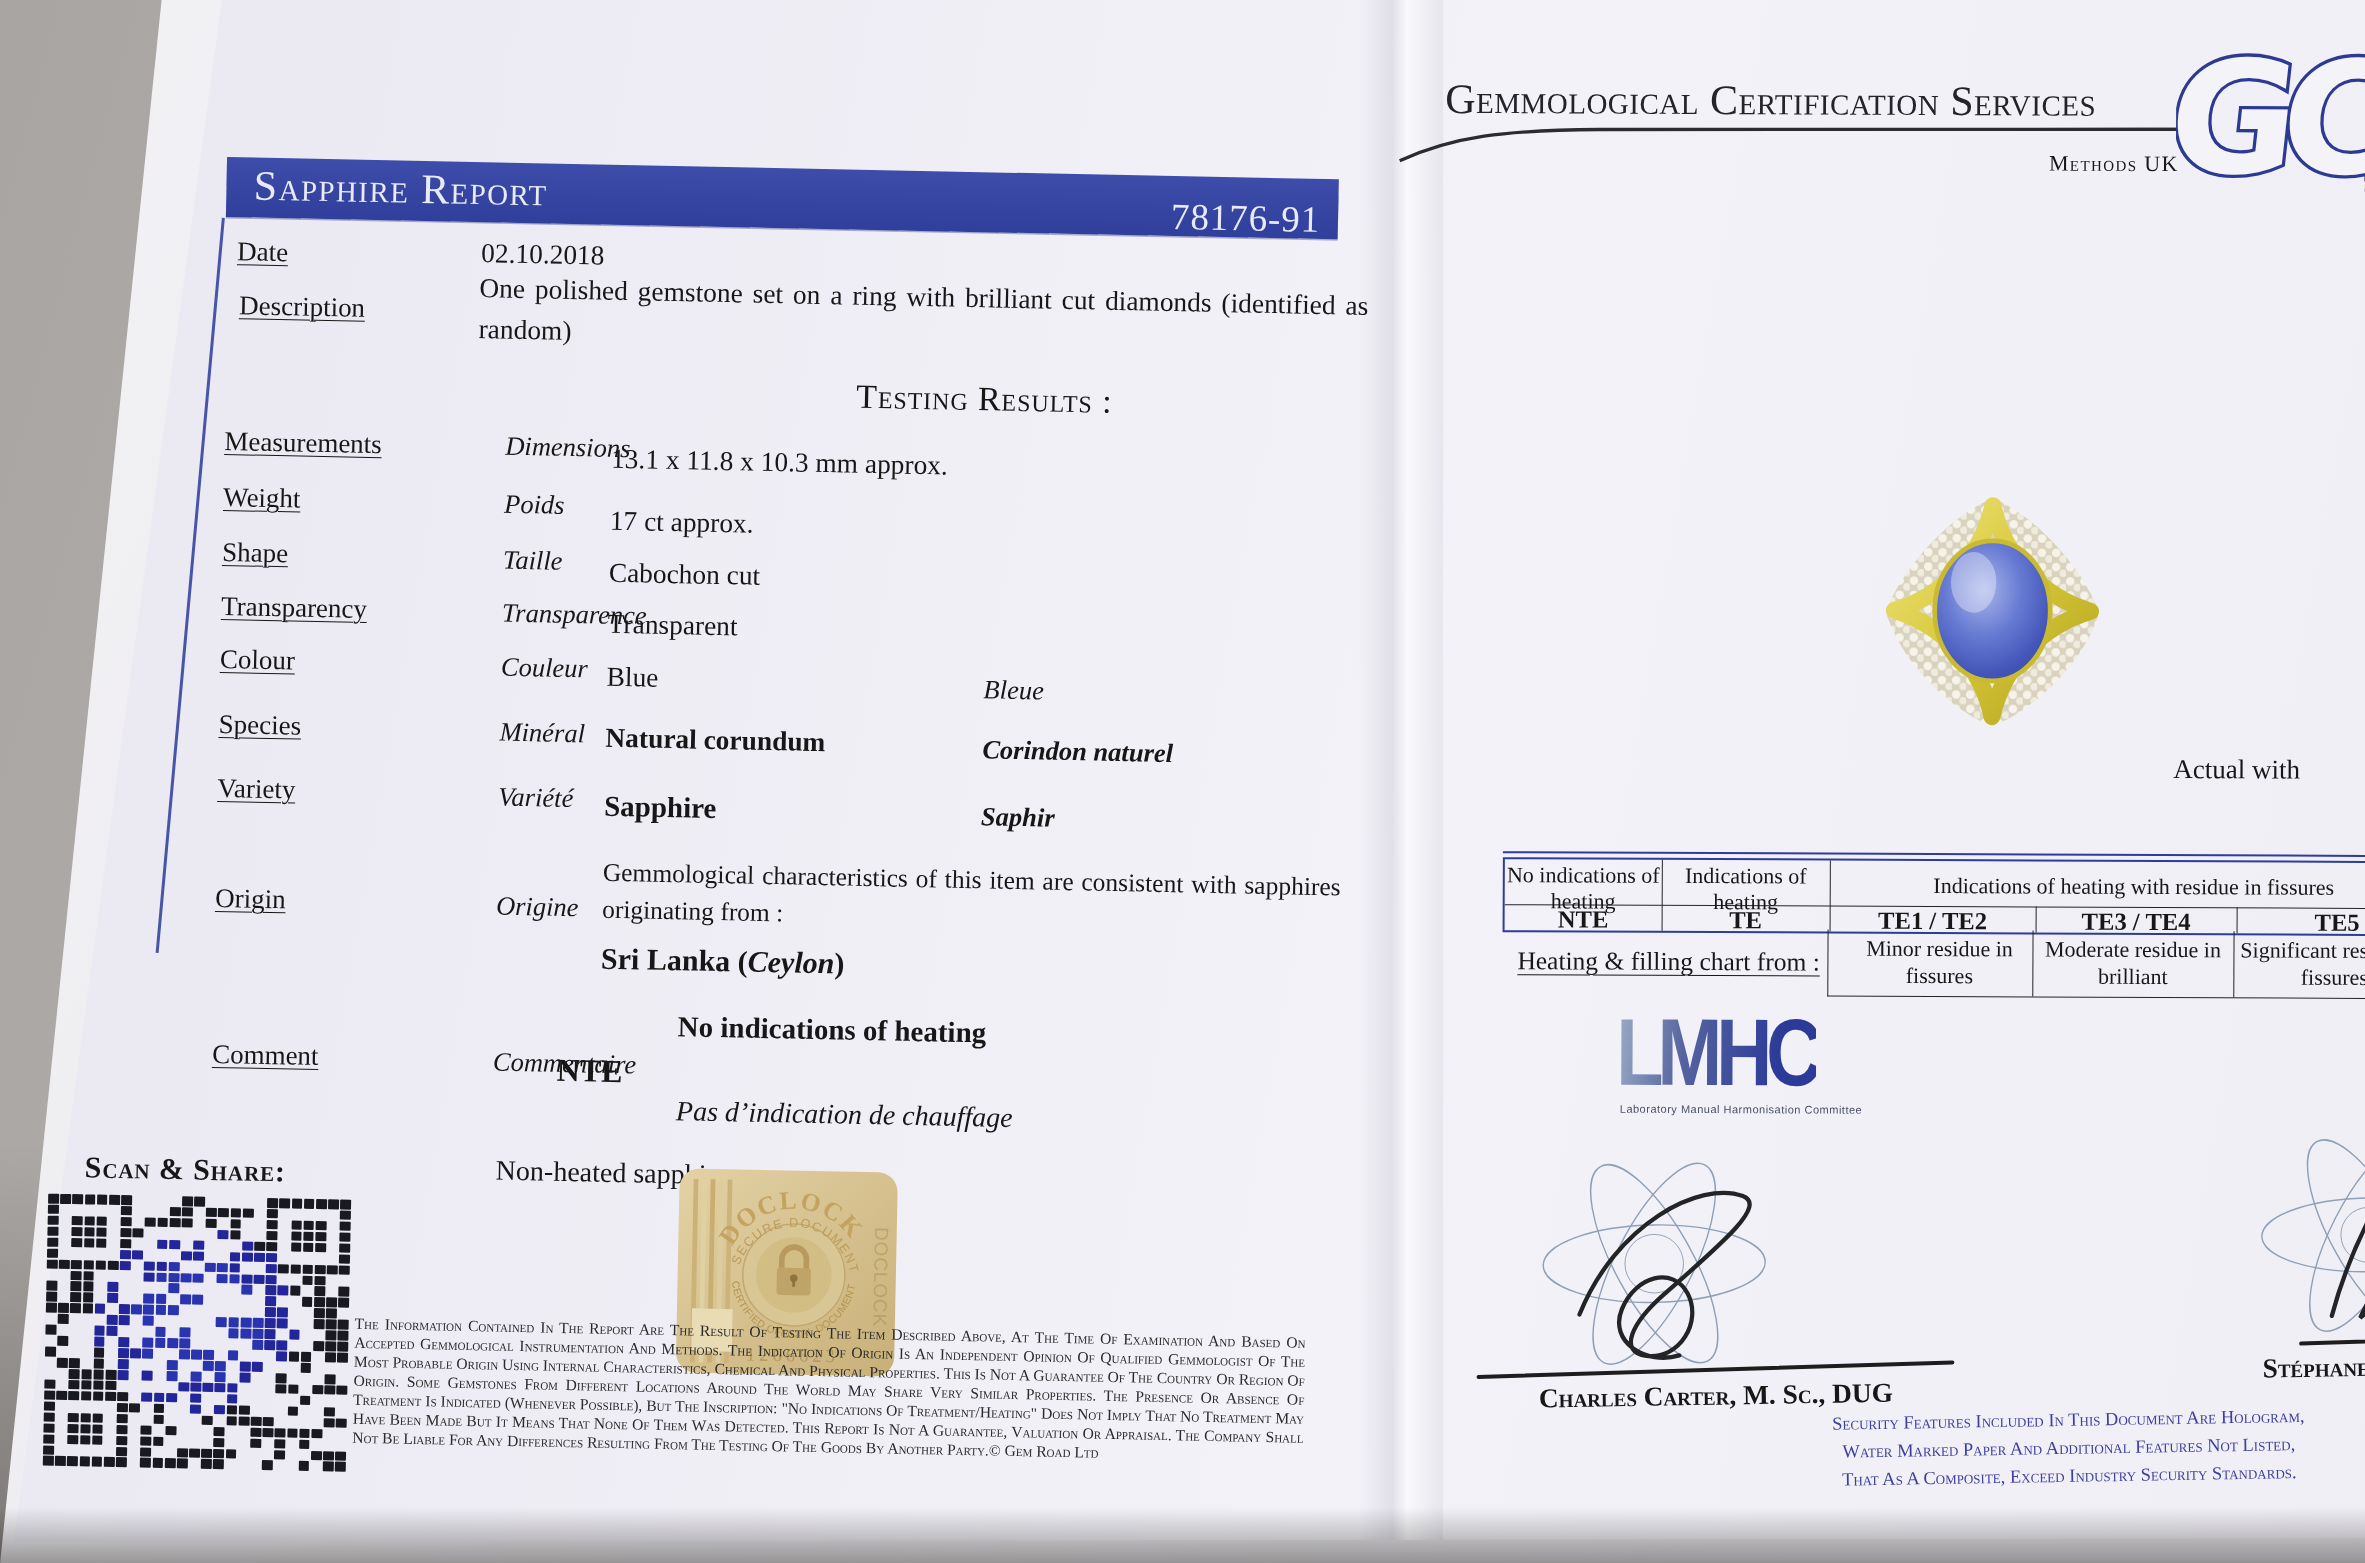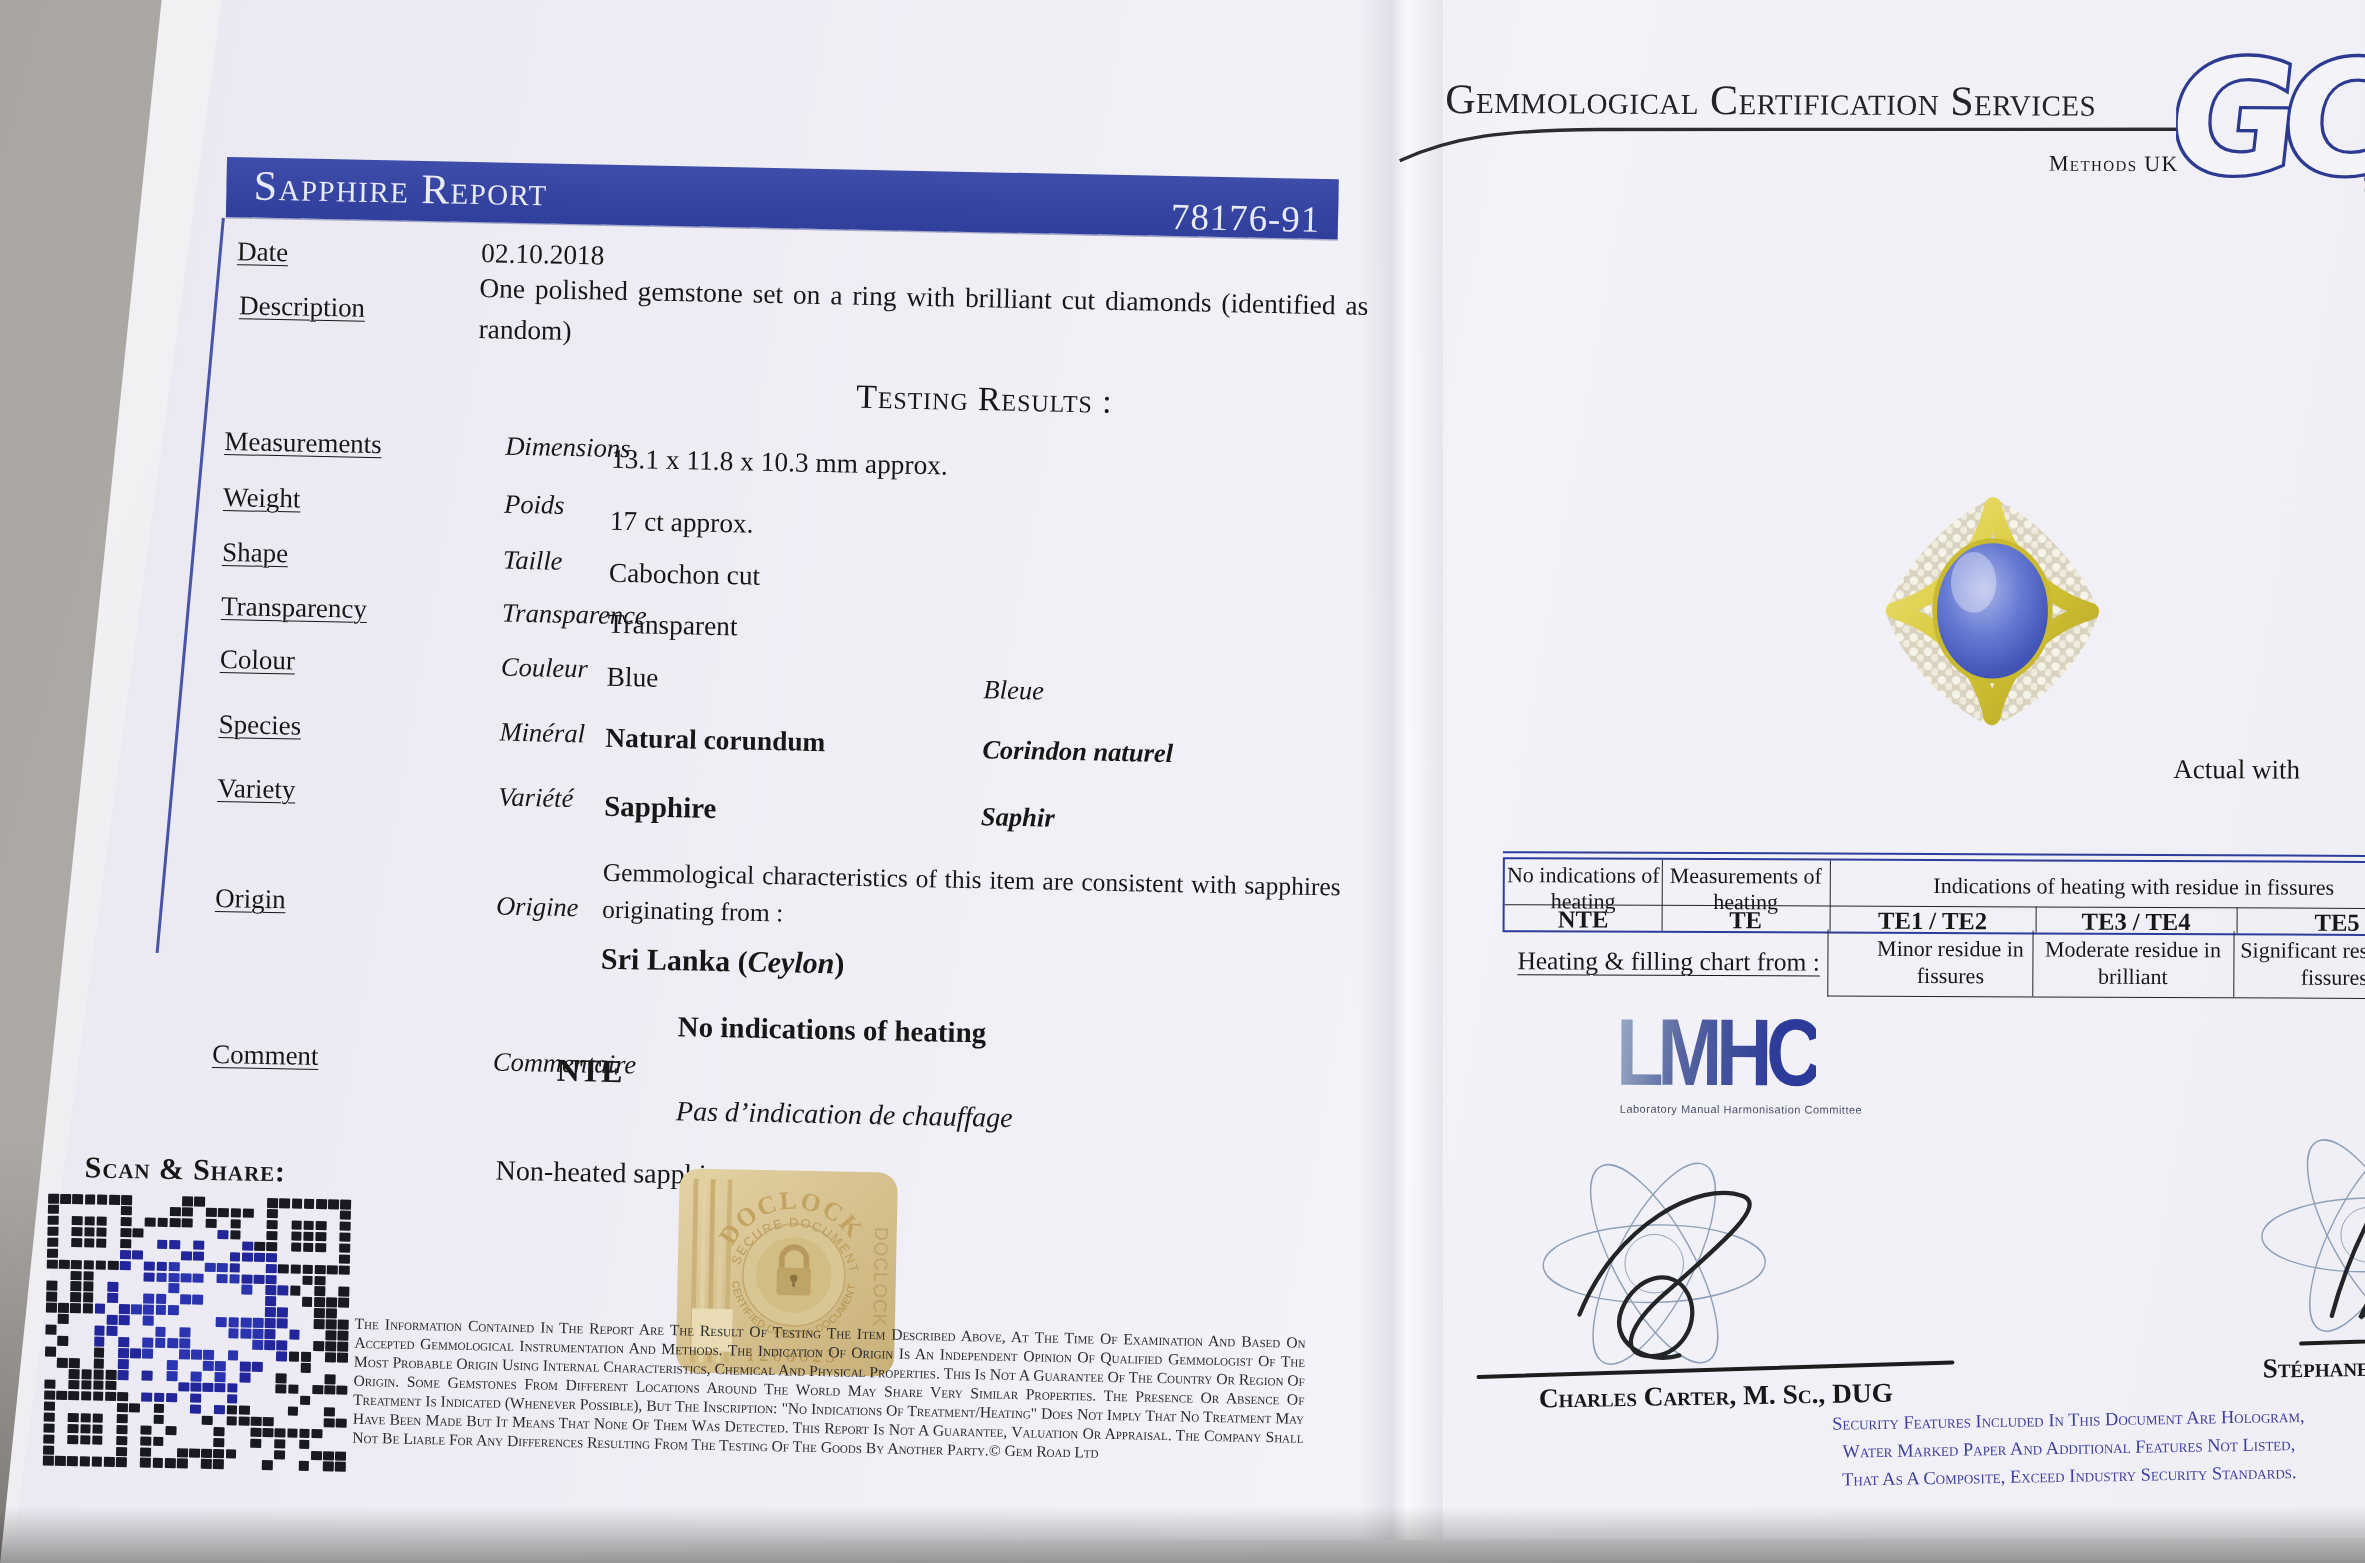--- a/index.html
+++ b/index.html
@@ -572,32 +572,32 @@
     <div class="actual">Actual with</div>
 
     <div class="chart-box">
       <div class="dbl"></div>
       <div class="cv" style="left:157px"></div>
       <div class="cv" style="left:325px"></div>
       <div class="ch-row"></div>
       <div class="cv2" style="left:531px"></div>
       <div class="cv2" style="left:732px"></div>
       <div class="cell" style="left:0;top:2.8px;width:157px">No indications of heating</div>
-      <div class="cell" style="left:157px;top:2.8px;width:168px">Measurements of heating</div>
+      <div class="cell" style="left:157px;top:2.8px;width:168px">Indications of heating</div>
       <div class="cell" style="left:325px;top:12.3px;width:608px">Indications of heating with residue in fissures</div>
       <div class="code" style="left:0;width:157px">NTE</div>
       <div class="code" style="left:157px;width:168px">TE</div>
       <div class="code" style="left:325px;width:206px">TE1 / TE2</div>
       <div class="code" style="left:531px;width:201px">TE3 / TE4</div>
       <div class="code" style="left:732px;width:201px">TE5</div>
     </div>
     <div class="chart-ext">
       <div class="ext-v" style="left:204px"></div>
       <div class="ext-v" style="left:405px"></div>
-      <div class="ext-cell" style="left:16px;width:212px">Minor residue in fissures</div>
+      <div class="ext-cell" style="left:5px;width:212px">Minor residue in fissures</div>
       <div class="ext-cell" style="left:204px;width:201px">Moderate residue in brilliant</div>
       <div class="ext-cell" style="left:405px;width:202px">Significant residue in fissures</div>
     </div>
     <div class="chart-caption">Heating &amp; filling chart from :</div>
 
     <div class="lmhc">LMHC</div>
     <div class="lmhc-cap">Laboratory Manual Harmonisation Committee</div>
 
     <div class="sig-wrap">
       <svg class="abs" style="left:1528px;top:1143px" width="265" height="222" viewBox="0 0 560 470">

